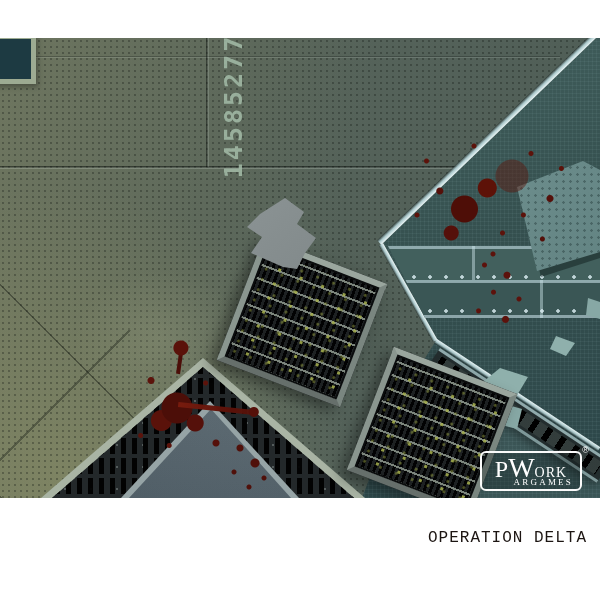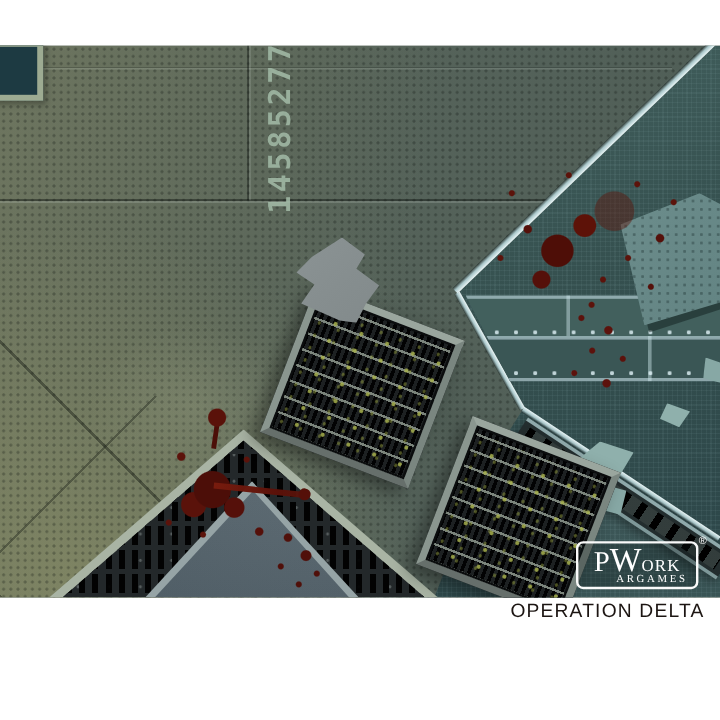--- a/index.html
+++ b/index.html
@@ -214,22 +214,22 @@
   }
   .logo-reg{position:absolute;top:-8px;right:-9px;font-size:9px;color:#ffffff;
     font-family:"Liberation Sans",sans-serif;}
   .logo-line1{display:flex;align-items:baseline;justify-content:center;line-height:1;margin-top:1px;}
   .logo-p{font-size:24px;}
   .logo-w{font-size:28px;}
   .logo-ork{font-size:14px;letter-spacing:1px;}
   .logo-line2{text-align:right;padding-right:7px;margin-top:-4px;font-size:9px;letter-spacing:2.2px;line-height:1;}
   
   .caption{
-    position:absolute;top:501px;right:13px;
-    font-family:Liberation Sans, sans-serif;font-size:16px;letter-spacing:1px;color:#1c1512;
+    position:absolute;top:529px;right:13px;
+    font-family:Liberation Mono, monospace;font-size:16px;letter-spacing:1px;color:#1c1512;
   }
 </style>
 </head>
 <body>
 
 <div class="mat">
 
   <div class="layer olive-tint"></div>
   <div class="layer dots"></div>
   <div class="layer stain-light"></div>

